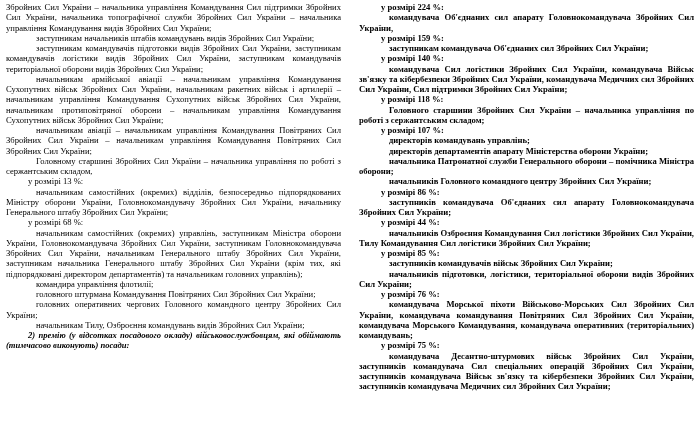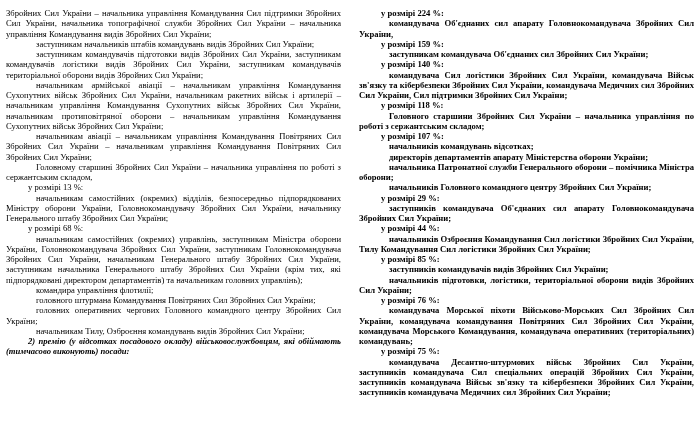--- a/index.html
+++ b/index.html
@@ -12,21 +12,21 @@
     background: #ffffff;
     font-family: "Liberation Serif", serif;
     color: #000000;
     overflow: hidden;
   }
   .page {
     position: relative;
     width: 700px;
     height: 422px;
     box-sizing: border-box;
-    padding: 8px 6px 2px 6px;
+    padding: 2px 6px 2px 6px;
   }
   .columns {
     display: flex;
     flex-direction: row;
     width: 100%;
     height: 100%;
     box-sizing: border-box;
   }
   .col {
     width: 50%;
@@ -89,30 +89,30 @@
     <div class="col col-right">
       <p class="ind">у розмірі 224 %:</p>
       <p class="ind2">командувача Об'єднаних сил апарату Головнокомандувача Збройних Сил України,</p>
       <p class="ind">у розмірі 159 %:</p>
       <p class="ind2">заступникам командувача Об'єднаних сил Збройних Сил України;</p>
       <p class="ind">у розмірі 140 %:</p>
       <p class="ind2">командувача Сил логістики Збройних Сил України, командувача Військ зв'язку та кібербезпеки Збройних Сил України, командувача Медичних сил Збройних Сил України, Сил підтримки Збройних Сил України;</p>
       <p class="ind">у розмірі 118 %:</p>
       <p class="ind2">Головного старшини Збройних Сил України – начальника управління по роботі з сержантським складом;</p>
       <p class="ind">у розмірі 107 %:</p>
-      <p class="ind2">начальників командувань відсотках;</p>
+      <p class="ind2">директорів командувань управлінь;</p>
       <p class="ind2">директорів департаментів апарату Міністерства оборони України;</p>
       <p class="ind2">начальника Патронатної служби Генерального оборони – помічника Міністра оборони;</p>
       <p class="ind2">начальників Головного командного центру Збройних Сил України;</p>
-      <p class="ind">у розмірі 29 %:</p>
+      <p class="ind">у розмірі 86 %:</p>
       <p class="ind2">заступників командувача Об'єднаних сил апарату Головнокомандувача Збройних Сил України;</p>
       <p class="ind">у розмірі 44 %:</p>
       <p class="ind2">начальників Озброєння Командування Сил логістики Збройних Сил України, Тилу Командування Сил логістики Збройних Сил України;</p>
       <p class="ind">у розмірі 85 %:</p>
-      <p class="ind2">заступників командувачів видів Збройних Сил України;</p>
+      <p class="ind2">заступників командувачів військ Збройних Сил України;</p>
       <p class="ind2">начальників підготовки, логістики, територіальної оборони видів Збройних Сил України;</p>
       <p class="ind">у розмірі 76 %:</p>
       <p class="ind2">командувача Морської піхоти Військово-Морських Сил Збройних Сил України, командувача командування Повітряних Сил Збройних Сил України, командувача Морського Командування, командувача оперативних (територіальних) командувань;</p>
       <p class="ind">у розмірі 75 %:</p>
       <p class="ind2">командувача Десантно-штурмових військ Збройних Сил України, заступників командувача Сил спеціальних операцій Збройних Сил України, заступників командувача Військ зв'язку та кібербезпеки Збройних Сил України, заступників командувача Медичних сил Збройних Сил України;</p>
     </div>
 
   </div>
 </div>
 

